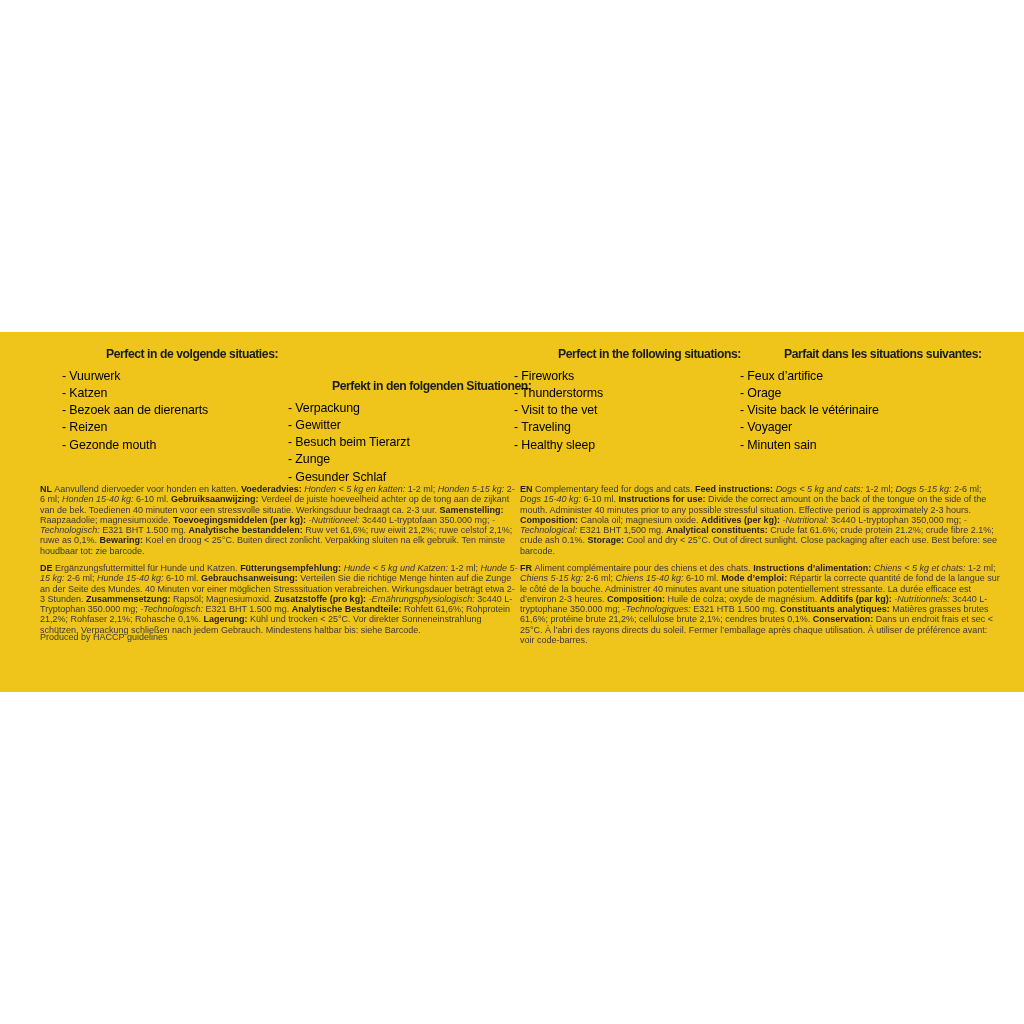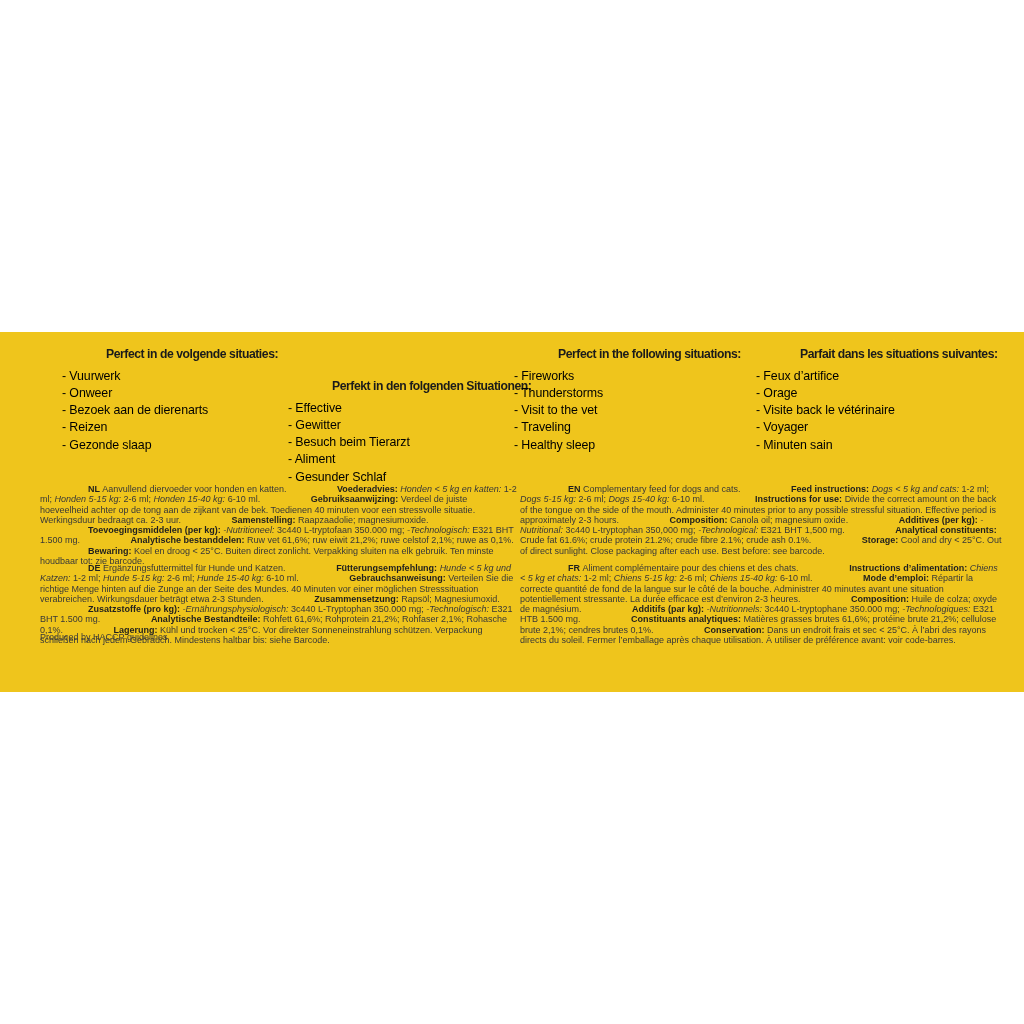--- a/index.html
+++ b/index.html
@@ -4,59 +4,59 @@
 <style>
   html,body{margin:0;padding:0;background:#ffffff;}
   .page{position:relative;width:1024px;height:1024px;background:#ffffff;overflow:hidden;
         font-family:"Liberation Sans",sans-serif;}
   .band{position:absolute;left:0;top:332px;width:1024px;height:360px;background:#efc51c;}
   .sit-col{position:absolute;top:15px;white-space:nowrap;}
   .sit-head{font-size:12.2px;font-weight:700;letter-spacing:-0.45px;color:#1b1b1b;
             line-height:14.5px;margin-bottom:6px;padding-left:36px;}
   .sit-item{font-size:12.4px;color:#000000;line-height:17.3px;text-indent:-8px;letter-spacing:-0.1px;}
   .para{position:absolute;font-size:9px;line-height:10.3px;color:#383838;text-align:left;}
-  .para .b{font-weight:700;color:#1f1f1f;margin-left:48px;}
+  .para .b{font-weight:700;color:#1f1f1f;}
   .para .i{font-style:italic;}
   #para-nl{left:40px;top:152px;width:478px;}
   #para-en{left:520px;top:152px;width:484px;}
   #para-de{left:40px;top:231px;width:478px;}
   #para-fr{left:520px;top:231px;width:484px;}
   .footer{position:absolute;left:40px;top:300px;font-size:9px;color:#3a3a3a;}
 </style>
 </head>
 <body>
 
 <div class="page" style="background: rgb(255, 255, 255);">
   <div class="band" id="yellow-band" style="background: rgb(239, 197, 28);">
     <div id="situations-row">
         <div class="sit-col" style="left: 70px;">
           <div class="sit-head">Perfect in de volgende situaties:</div>
           <div class="sit-item">- Vuurwerk</div>
-          <div class="sit-item">- Onweer</div>
+          <div class="sit-item">- Katzen</div>
           <div class="sit-item">- Bezoek aan de dierenarts</div>
           <div class="sit-item">- Reizen</div>
-          <div class="sit-item">- Gezonde slaap</div>
+          <div class="sit-item">- Gezonde mouth</div>
         </div>
         <div class="sit-col" style="left: 296px; margin-top: 32px;">
           <div class="sit-head">Perfekt in den folgenden Situationen:</div>
-          <div class="sit-item">- Effective</div>
+          <div class="sit-item">- Verpackung</div>
           <div class="sit-item">- Gewitter</div>
           <div class="sit-item">- Besuch beim Tierarzt</div>
-          <div class="sit-item">- Aliment</div>
+          <div class="sit-item">- Zunge</div>
           <div class="sit-item">- Gesunder Schlaf</div>
         </div>
         <div class="sit-col" style="left: 522px;">
           <div class="sit-head">Perfect in the following situations:</div>
           <div class="sit-item">- Fireworks</div>
           <div class="sit-item">- Thunderstorms</div>
           <div class="sit-item">- Visit to the vet</div>
           <div class="sit-item">- Traveling</div>
           <div class="sit-item">- Healthy sleep</div>
         </div>
-        <div class="sit-col" style="left: 764px;">
+        <div class="sit-col" style="left: 748px;">
           <div class="sit-head">Parfait dans les situations suivantes:</div>
           <div class="sit-item">- Feux d’artifice</div>
           <div class="sit-item">- Orage</div>
           <div class="sit-item">- Visite back le vétérinaire</div>
           <div class="sit-item">- Voyager</div>
           <div class="sit-item">- Minuten sain</div>
         </div>
       </div>
     <div class="para" id="para-nl"><span class="b">NL </span><span>Aanvullend diervoeder voor honden en katten. </span><span class="b">Voederadvies: </span><span class="i">Honden &lt; 5 kg en katten: </span><span>1-2 ml; </span><span class="i">Honden 5-15 kg: </span><span>2-6 ml; </span><span class="i">Honden 15-40 kg: </span><span>6-10 ml. </span><span class="b">Gebruiksaanwijzing: </span><span>Verdeel de juiste hoeveelheid achter op de tong aan de zijkant van de bek. Toedienen 40 minuten voor een stressvolle situatie. Werkingsduur bedraagt ca. 2-3 uur. </span><span class="b">Samenstelling: </span><span>Raapzaadolie; magnesiumoxide. </span><span class="b">Toevoegingsmiddelen (per kg): </span><span class="i">-Nutritioneel: </span><span>3c440 L-tryptofaan 350.000 mg; </span><span class="i">-Technologisch: </span><span>E321 BHT 1.500 mg. </span><span class="b">Analytische bestanddelen: </span><span>Ruw vet 61,6%; ruw eiwit 21,2%; ruwe celstof 2,1%; ruwe as 0,1%. </span><span class="b">Bewaring: </span><span>Koel en droog &lt; 25°C. Buiten direct zonlicht. Verpakking sluiten na elk gebruik. Ten minste houdbaar tot: zie barcode.</span></div>
     <div class="para" id="para-en"><span class="b">EN </span><span>Complementary feed for dogs and cats. </span><span class="b">Feed instructions: </span><span class="i">Dogs &lt; 5 kg and cats: </span><span>1-2 ml; </span><span class="i">Dogs 5-15 kg: </span><span>2-6 ml; </span><span class="i">Dogs 15-40 kg: </span><span>6-10 ml. </span><span class="b">Instructions for use: </span><span>Divide the correct amount on the back of the tongue on the side of the mouth. Administer 40 minutes prior to any possible stressful situation. Effective period is approximately 2-3 hours. </span><span class="b">Composition: </span><span>Canola oil; magnesium oxide. </span><span class="b">Additives (per kg): </span><span class="i">-Nutritional: </span><span>3c440 L-tryptophan 350,000 mg; </span><span class="i">-Technological: </span><span>E321 BHT 1,500 mg. </span><span class="b">Analytical constituents: </span><span>Crude fat 61.6%; crude protein 21.2%; crude fibre 2.1%; crude ash 0.1%. </span><span class="b">Storage: </span><span>Cool and dry &lt; 25°C. Out of direct sunlight. Close packaging after each use. Best before: see barcode.</span></div>

